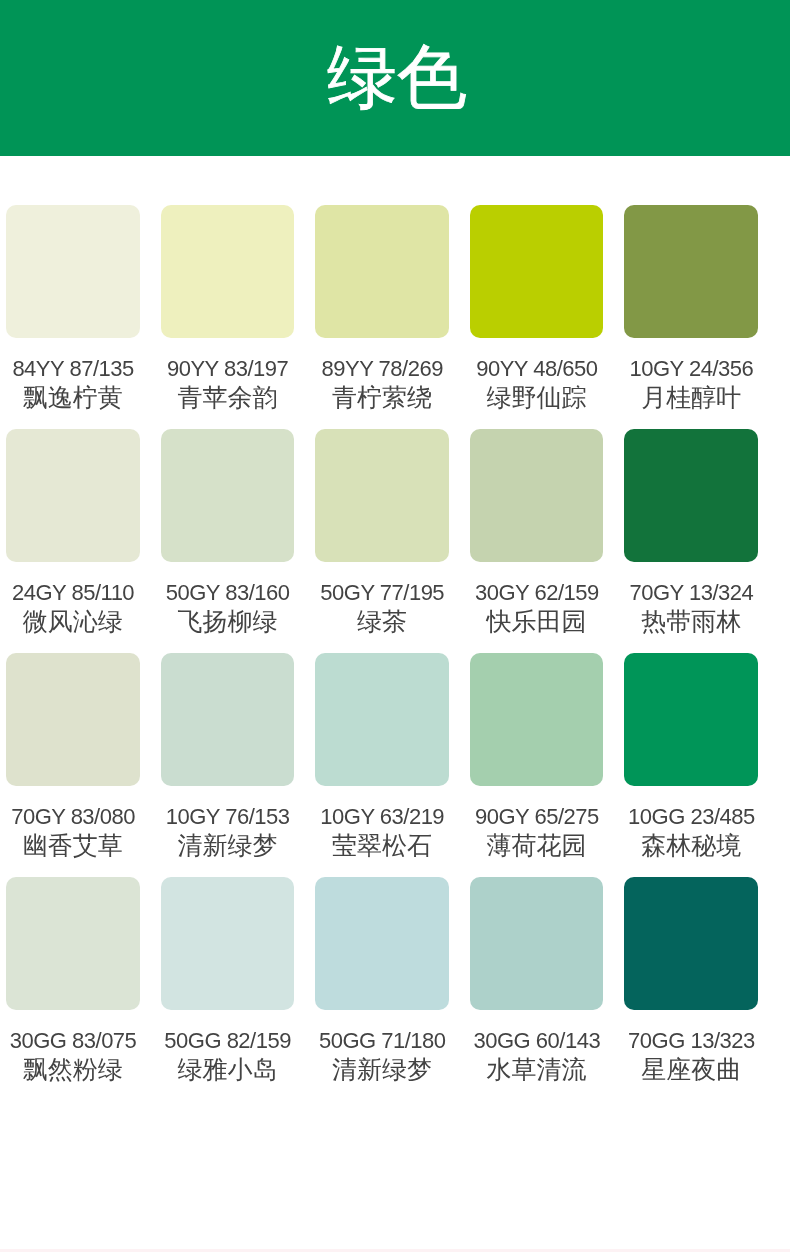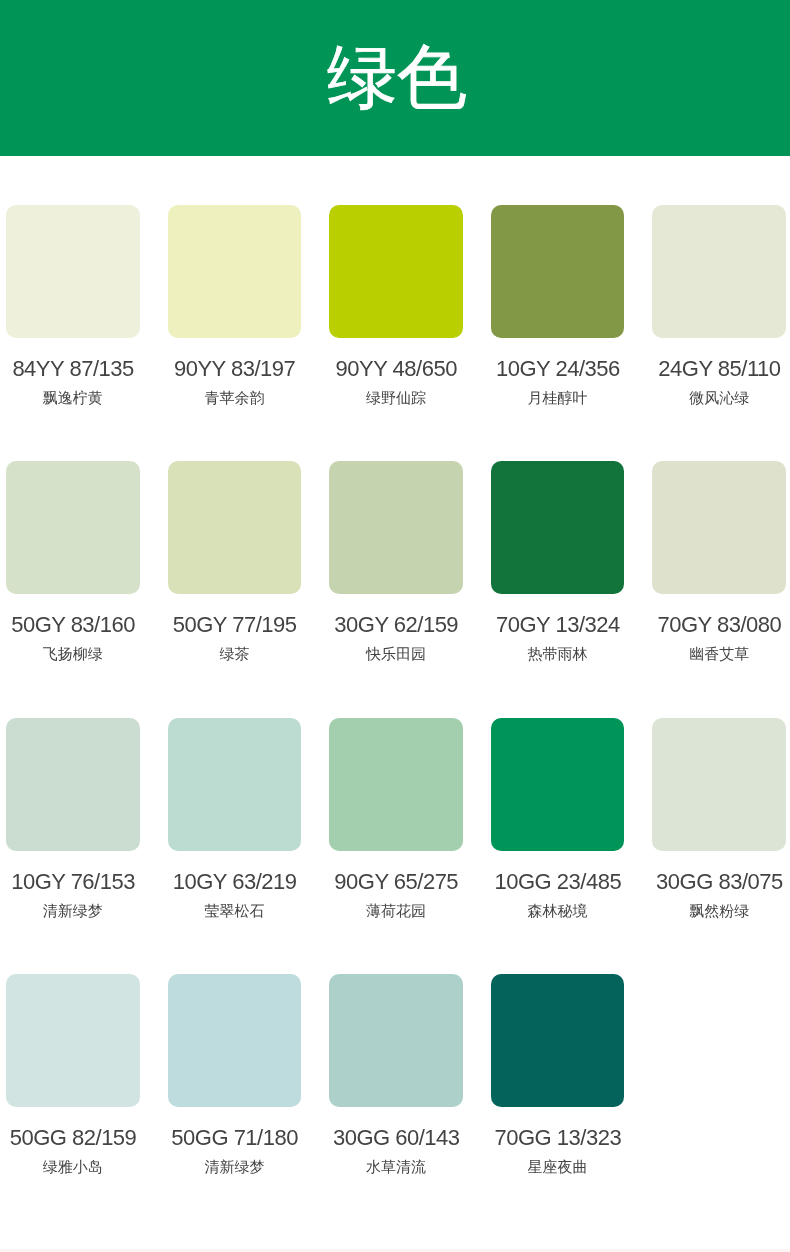--- a/index.html
+++ b/index.html
@@ -39,20 +39,21 @@
     left:2px;
     white-space:nowrap;
   }
   
   .grid{
     padding:49px 6px 0 6px;
     display:grid;
     grid-template-columns:repeat(5,133.6px);
     column-gap:28px;
     row-gap:53.33px;
+    gap:21px;
   }
   .cell{
     width:133.6px;
   }
   .swatch{
     width:133.6px;
     height:133px;
     border-radius:10px;
     background:#eeeeee;
   }
@@ -64,21 +65,21 @@
     letter-spacing:-0.5px;
     text-indent:0.5px;
     line-height:21px;
     color:#434343;
     white-space:nowrap;
   }
   .cname{
     margin-top:8px;
     height:21px;
     text-align:center;
-    font-size:15px;
+    font-size:25px;
     line-height:21px;
     color:#434343;
     white-space:nowrap;
   }
   
   .footline{
     position:absolute;
     left:0;
     bottom:0;
     width:790px;
@@ -100,20 +101,25 @@
         <div class="swatch" style="background: rgb(239, 240, 220);"></div>
         <div class="code">84YY 87/135</div>
         <div class="cname">飘逸柠黄</div>
       </div>
       <div class="cell">
         <div class="swatch" style="background: rgb(238, 240, 190);"></div>
         <div class="code">90YY 83/197</div>
         <div class="cname">青苹余韵</div>
       </div>
       <div class="cell">
+        <div class="swatch" style="background: rgb(223, 229, 165);"></div>
+        <div class="code">89YY 78/269</div>
+        <div class="cname">青柠萦绕</div>
+      </div>
+      <div class="cell">
         <div class="swatch" style="background: rgb(186, 207, 0);"></div>
         <div class="code">90YY 48/650</div>
         <div class="cname">绿野仙踪</div>
       </div>
       <div class="cell">
         <div class="swatch" style="background: rgb(130, 152, 70);"></div>
         <div class="code">10GY 24/356</div>
         <div class="cname">月桂醇叶</div>
       </div>
       <div class="cell">

